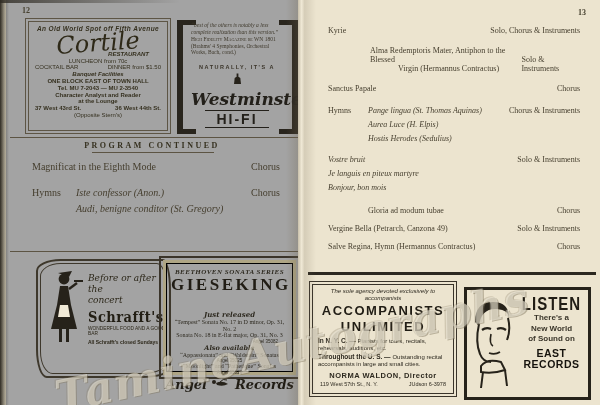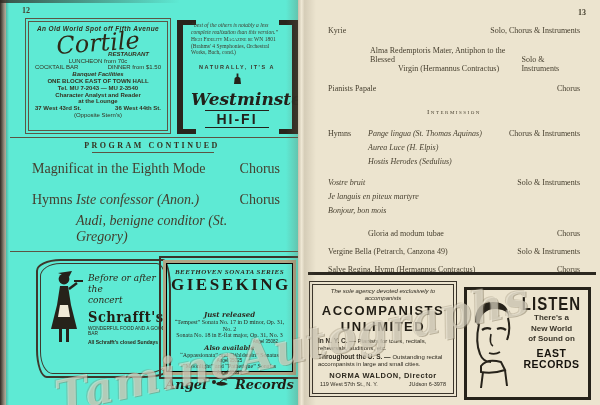--- a/index.html
+++ b/index.html
@@ -5,21 +5,21 @@
   html,body{margin:0;padding:0;background:#888;}
   .scan{position:relative;width:600px;height:405px;overflow:hidden;
         background:#e7dfc8;font-family:"Liberation Serif",serif;color:#3b352a;}
   
   .edge-left{position:absolute;left:0;top:0;width:9px;height:405px;
              background:linear-gradient(90deg,#2f2b23 0%,rgba(47,43,35,.45) 45%,rgba(47,43,35,0) 100%);z-index:5;}
   .edge-top{position:absolute;left:0;top:0;width:180px;height:3px;
             background:linear-gradient(90deg,rgba(47,43,35,.8),rgba(47,43,35,0));z-index:5;}
   .gutter{position:absolute;left:286px;top:0;width:30px;height:405px;z-index:4;
           background:linear-gradient(90deg,rgba(110,100,78,0) 0%,rgba(110,100,78,.28) 40%,rgba(250,246,232,.25) 52%,rgba(110,100,78,.18) 62%,rgba(110,100,78,0) 100%);}
-  .page-left{position:absolute;left:6px;top:0;width:292px;height:405px;background:#5eead4;}
+  .page-left{position:absolute;left:6px;top:0;width:292px;height:405px;background:#a3a3a3;}
   .page-right{position:absolute;left:298px;top:0;width:302px;height:405px;background:#ece4cf;}
   .pgnum{position:absolute;font:bold 8px "Liberation Serif",serif;color:#46402f;}
 
   
   .cortile{position:absolute;left:19px;top:18px;width:146px;height:116px;
            border:1px solid #5d5545;padding:2px;box-sizing:border-box;}
   .cortile-in{border:1px solid #5d5545;width:100%;height:100%;box-sizing:border-box;
               text-align:center;padding:3px 4px;font-family:"Liberation Sans",sans-serif;color:#35301f;}
   .cortile-tag{font:bold italic 6.5px "Liberation Sans",sans-serif;letter-spacing:.4px;}
   .cortile-brand{font:italic 24px "DejaVu Serif",serif;line-height:20px;margin-top:1px;
@@ -43,21 +43,21 @@
   .westm-crest{text-align:center;margin-top:1px;}
   .westm-brand{font:bold italic 17px "DejaVu Serif",serif;text-align:center;color:#23201a;margin-top:0;}
   .westm-hifi{font:bold 14px "Liberation Sans",sans-serif;letter-spacing:2px;text-align:center;color:#23201a;
               border-top:1px solid #23201a;border-bottom:1px solid #23201a;width:64px;margin:1px auto 0;}
 
   
   .rule{position:absolute;background:#5c5443;height:1px;}
   .prog-head{position:absolute;left:0;top:141px;width:292px;text-align:center;
              font:bold 8px "Liberation Serif",serif;letter-spacing:2.5px;color:#35301f;}
   .prog-underline{position:absolute;left:86px;top:152px;width:122px;height:1px;background:#5c5443;}
-  .prog-left{position:absolute;left:26px;top:161px;width:248px;font-size:14px;color:#453e2e;}
+  .prog-left{position:absolute;left:26px;top:161px;width:248px;font-size:10px;color:#453e2e;}
   .prow{display:flex;justify-content:space-between;align-items:flex-start;}
   .pgroup{display:flex;margin-top:15px;}
   .pgroup .glabel{width:44px;flex:none;}
   .pgroup .gitems{flex:1;}
   .pgroup .gitems div{margin-bottom:5px;font-style:italic;}
   .pgroup .gperf{flex:none;text-align:right;}
 
   
   .schrafft{position:absolute;left:14px;top:259px;width:135px;height:119px;margin-left:16px;}
   .schrafft-b1{position:absolute;inset:0;border:2px solid #3e382c;
@@ -260,24 +260,23 @@
         <span>Solo, Chorus &amp; Instruments</span>
       </div>
       <div class="r-two">
         <span>
           <span style="display:block;">Alma Redemptoris Mater, Antiphon to the Blessed</span>
           <span class="r-ind" style="display:block;">Virgin (Hermannus Contractus)</span>
         </span>
         <span>Solo &amp; Instruments</span>
       </div>
       <div class="r-row" style="margin-top:11px;">
-        <span>Pianists Papale</span>
+        <span>Sanctus Papale</span>
         <span>Chorus</span>
       </div>
-      <div class="intermission">Intermission</div>
 
       <div class="pgroup" style="margin-top:13px;">
         <div class="glabel" style="width:40px;">Hymns</div>
         <div class="gitems">
           <div>Pange lingua (St. Thomas Aquinas)</div>
           <div>Aurea Luce (H. Elpis)</div>
           <div>Hostis Herodes (Sedulius)</div>
         </div>
         <div class="gperf">Chorus &amp; Instruments</div>
       </div>

